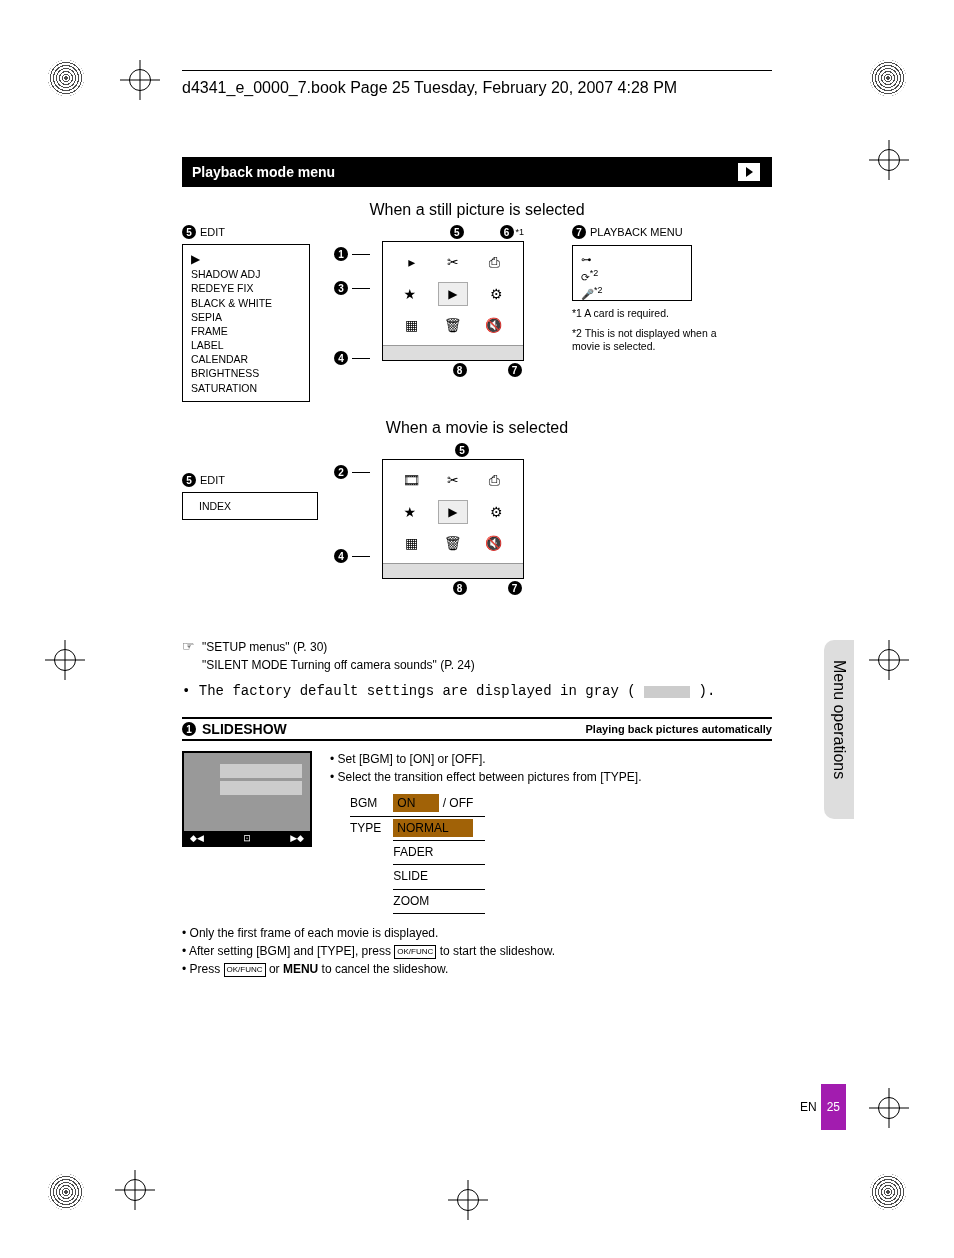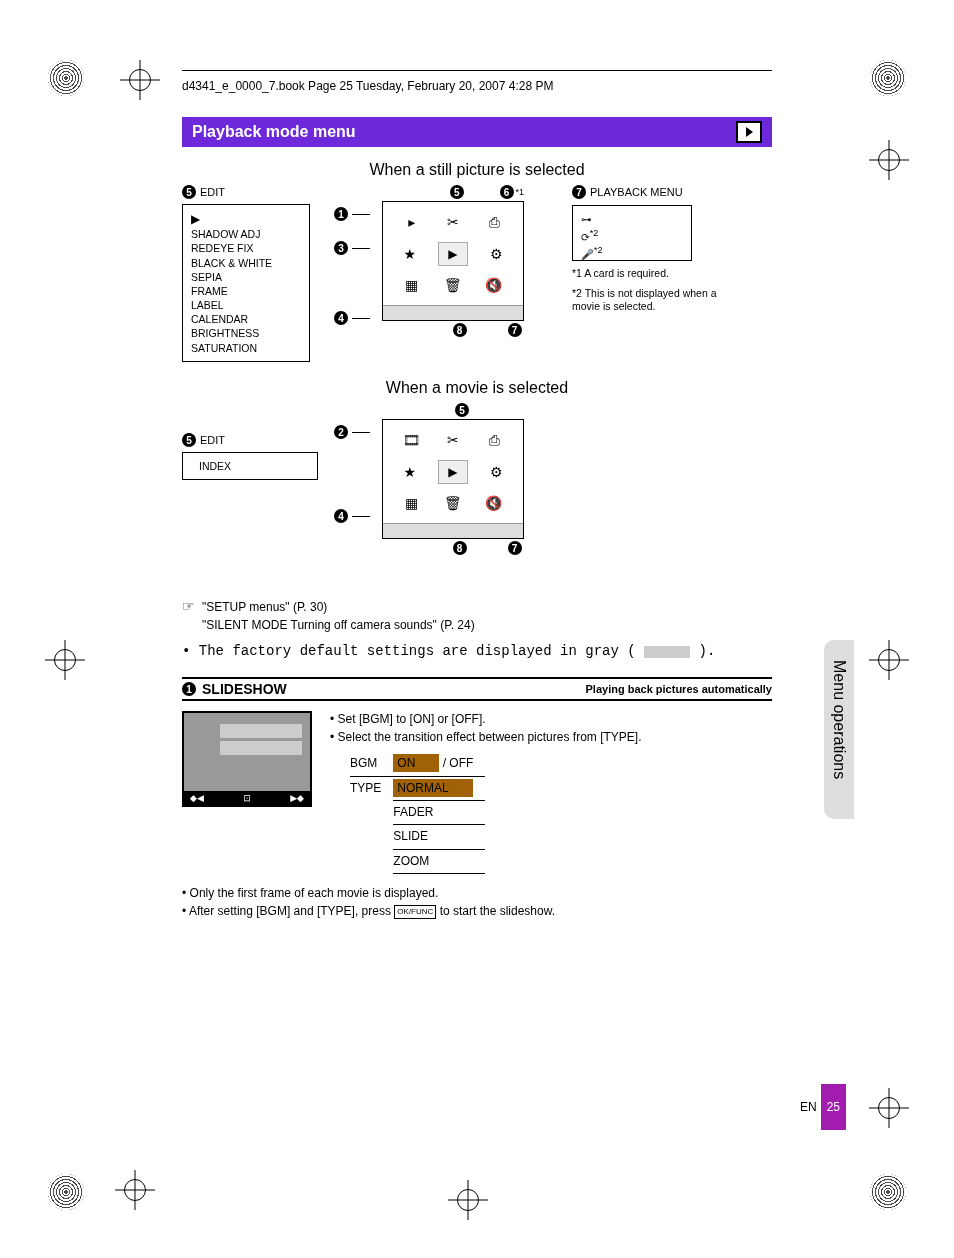--- a/index.html
+++ b/index.html
@@ -15,28 +15,28 @@
   }
   .page {
     position: absolute;
     left: 182px;
     top: 70px;
     width: 590px;
   }
   .header-line {
     border-top: 1px solid #000;
     padding-top: 8px;
-    margin-bottom: 24px;
-    font-size: 12px;
+    margin-bottom: 60px;
+    font-size: 16px;
   }
   .section-title-bar {
-    background: #6d28d9;
+    background: #000000;
     color: #fff;
     font-weight: bold;
-    font-size: 16px;
+    font-size: 14px;
     padding: 4px 10px;
     display: flex;
     align-items: center;
     justify-content: space-between;
   }
   .play-glyph {
     width: 22px; height: 18px;
     border: 2px solid #000;
     display: inline-flex;
     align-items: center; justify-content: center;
@@ -496,20 +496,21 @@
               <td>ZOOM</td>
             </tr>
       </tbody>
         </table>
     </div>
   </div>
 
   <div class="notes">
     <div>• <span>Only the first frame of each movie is displayed.</span></div>
     <div>• <span>After setting [BGM] and [TYPE], press </span><span class="okfunc">OK/FUNC</span><span> to start the slideshow.</span></div>
+    <div>• <span>Press </span><span class="okfunc">OK/FUNC</span><span> or </span><b>MENU</b><span> to cancel the slideshow.</span></div>
   </div>
 
 </div>
 
 <div class="pagenum">
   <span>EN</span>
   <span style="background:#a21caf;color:#fff;padding:16px 6px;">25</span>
 </div>
 
 </body></html>

